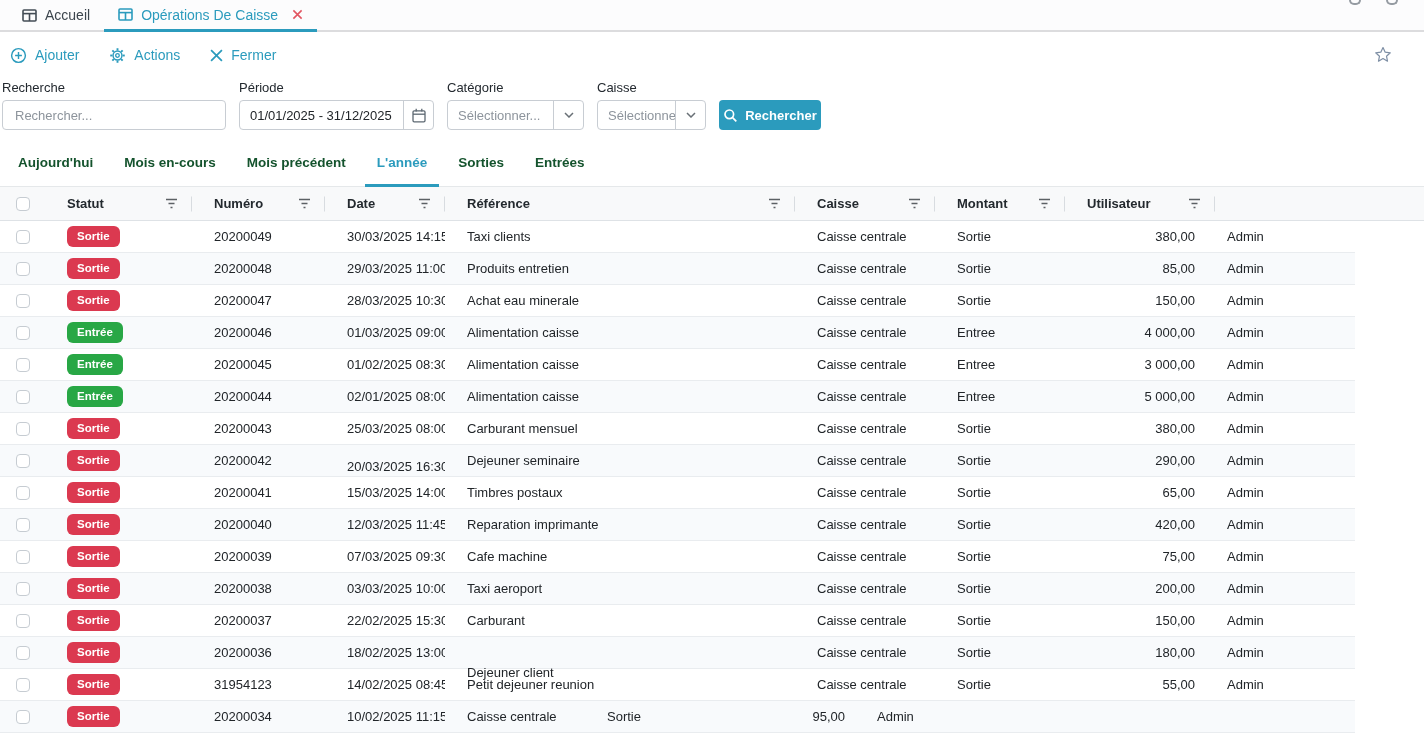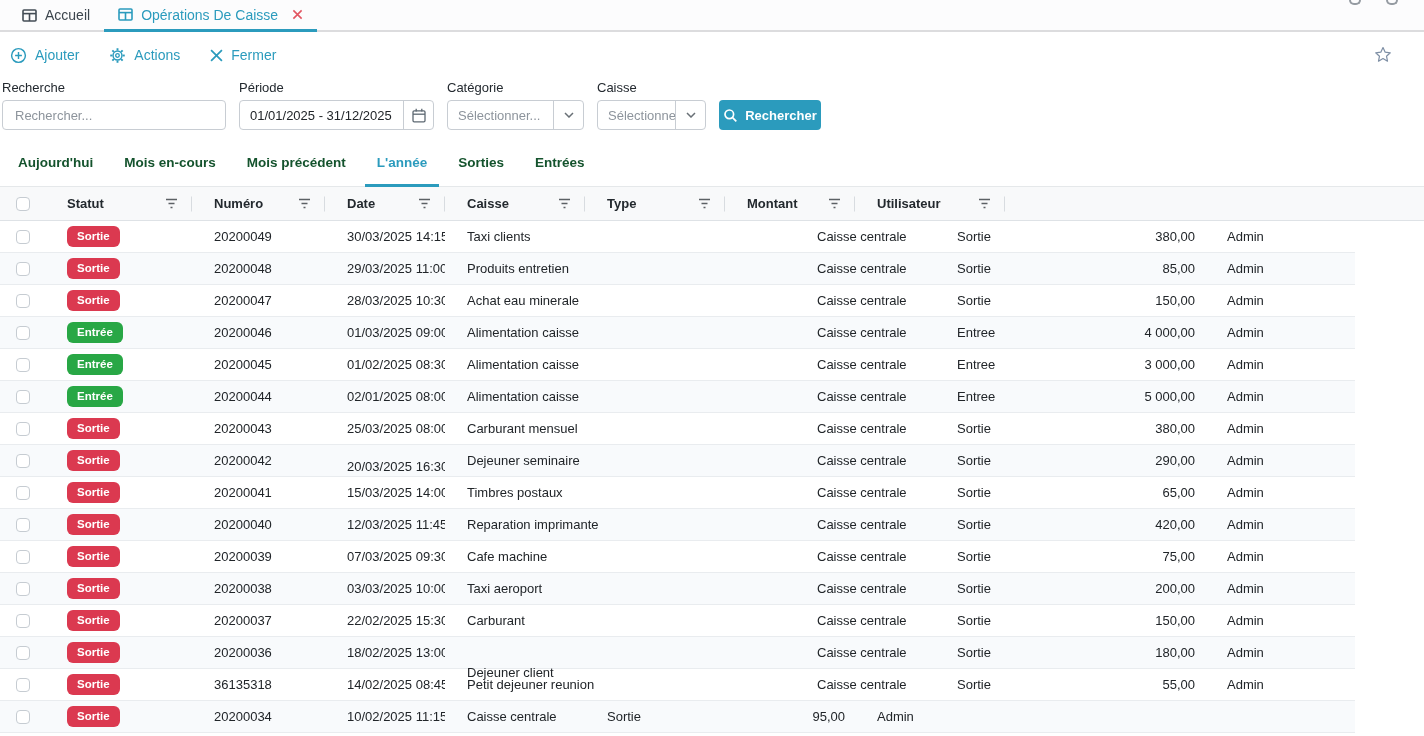--- a/index.html
+++ b/index.html
@@ -215,29 +215,29 @@
       </svg>
       <span class="hsep"></span>
     </div>
     <div class="hcell" style="width: 120px;">
       <span class="hlabel">Date</span>
       <svg class="flt" width="13" height="11" viewBox="0 0 13 11">
         <path d="M1 1.5 H12 M3.5 5.5 H9.5 M5.5 9.5 H7.5" stroke="#5c6165" stroke-width="1.5" fill="none"></path>
       </svg>
       <span class="hsep"></span>
     </div>
+    <div class="hcell" style="width: 350px;">
+      <span class="hlabel">Référence</span>
+      <svg class="flt" width="13" height="11" viewBox="0 0 13 11">
+        <path d="M1 1.5 H12 M3.5 5.5 H9.5 M5.5 9.5 H7.5" stroke="#5c6165" stroke-width="1.5" fill="none"></path>
+      </svg>
+      <span class="hsep"></span>
+    </div>
     <div class="hcell" style="width: 140px;">
       <span class="hlabel">Caisse</span>
-      <svg class="flt" width="13" height="11" viewBox="0 0 13 11">
-        <path d="M1 1.5 H12 M3.5 5.5 H9.5 M5.5 9.5 H7.5" stroke="#5c6165" stroke-width="1.5" fill="none"></path>
-      </svg>
-      <span class="hsep"></span>
-    </div>
-    <div class="hcell" style="width: 140px;">
-      <span class="hlabel">Type</span>
       <svg class="flt" width="13" height="11" viewBox="0 0 13 11">
         <path d="M1 1.5 H12 M3.5 5.5 H9.5 M5.5 9.5 H7.5" stroke="#5c6165" stroke-width="1.5" fill="none"></path>
       </svg>
       <span class="hsep"></span>
     </div>
     <div class="hcell" style="width: 130px; text-align: right;">
       <span class="hlabel">Montant</span>
       <svg class="flt" width="13" height="11" viewBox="0 0 13 11">
         <path d="M1 1.5 H12 M3.5 5.5 H9.5 M5.5 9.5 H7.5" stroke="#5c6165" stroke-width="1.5" fill="none"></path>
       </svg>
@@ -432,21 +432,21 @@
       <div class="gcell" style="width: 140px;">Caisse centrale</div>
       <div class="gcell" style="width: 140px;">Sortie</div>
       <div class="gcell num" style="width: 130px;">180,00</div>
       <div class="gcell" style="width: 150px;">Admin</div>
     </div>
     <div class="grow">
       <div class="gcell check" style="width: 45px;">
         <span class="cb"></span>
       </div>
       <div class="gcell" style="width: 147px;"><span class="badge" style="background: rgb(219, 57, 80);">Sortie</span></div>
-      <div class="gcell" style="width: 133px;">36135318</div>
+      <div class="gcell" style="width: 133px;">31954123</div>
       <div class="gcell" style="width: 120px;">14/02/2025 08:45</div>
       <div class="gcell" style="width: 350px;">Petit dejeuner reunion</div>
       <div class="gcell" style="width: 140px;">Caisse centrale</div>
       <div class="gcell" style="width: 140px;">Sortie</div>
       <div class="gcell num" style="width: 130px;">55,00</div>
       <div class="gcell" style="width: 150px;">Admin</div>
     </div>
     <div class="grow alt">
       <div class="gcell check" style="width: 45px;">
         <span class="cb"></span>

